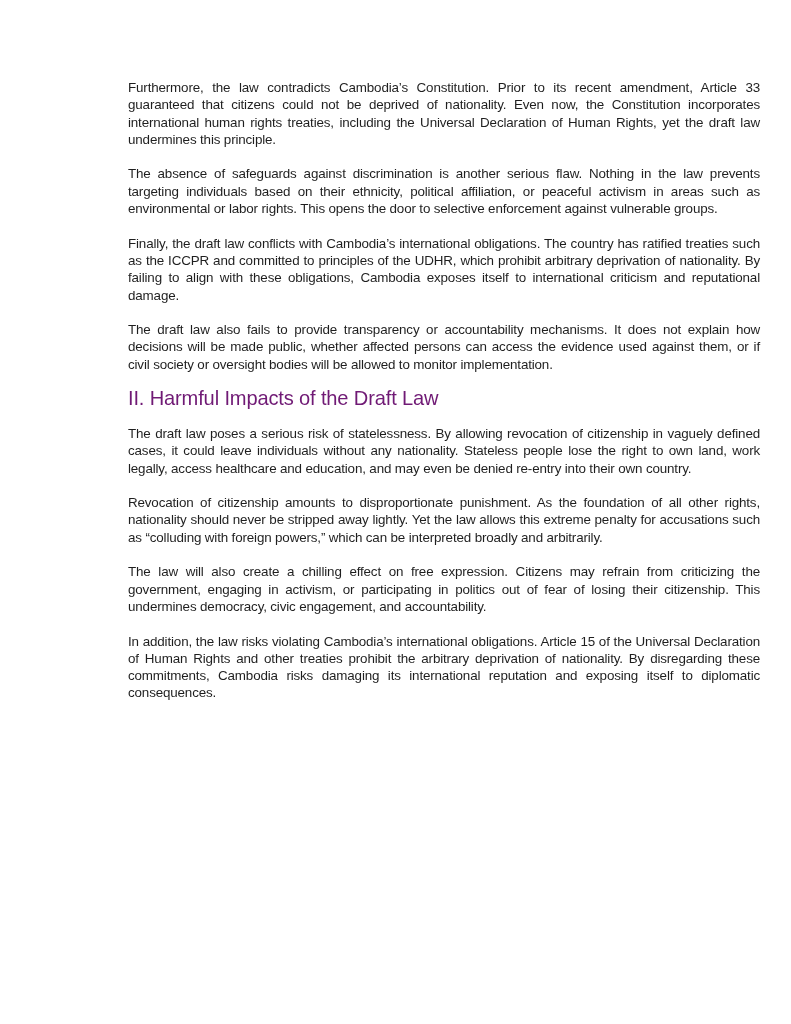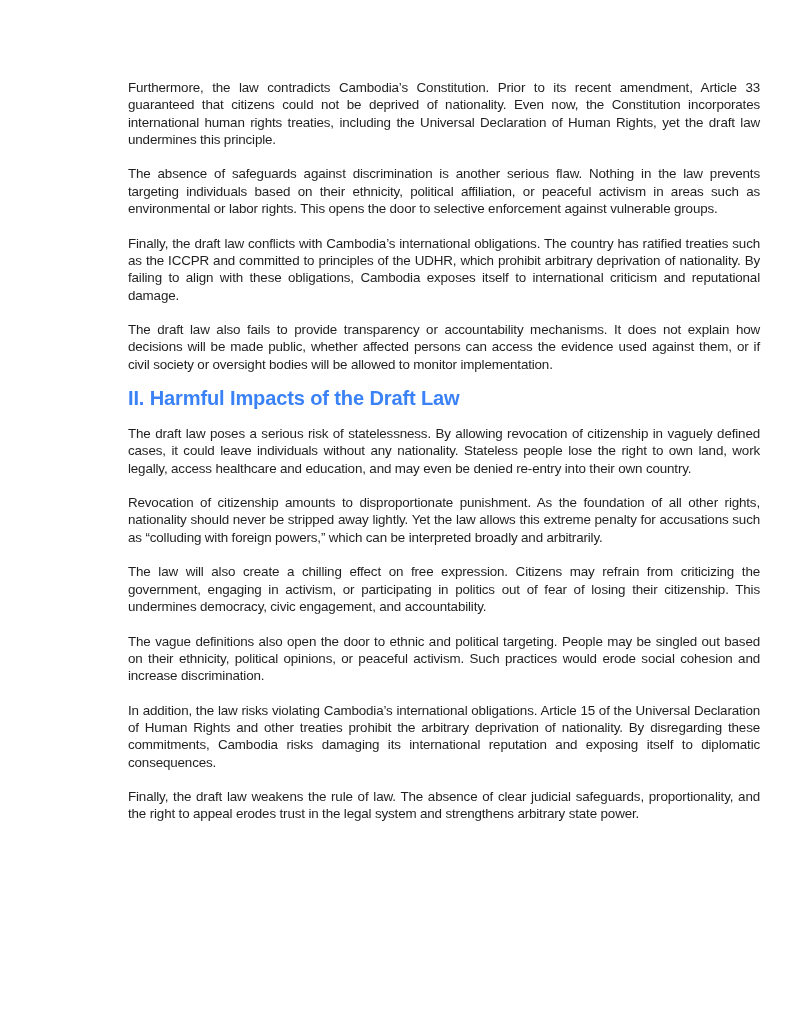--- a/index.html
+++ b/index.html
@@ -25,34 +25,32 @@
       letter-spacing: -0.15px;
       margin-left: 48px;
     }
     .para {
       margin: 0 0 17.3px 0;
       text-align: justify;
       text-align-last: left;
     }
     .heading {
       margin: 0 0 17.3px 0;
-      font-weight: bold;
-      color: #3b82f6;
+      font-weight: normal;
+      color: #701a75;
     }
   </style>
 </head>
 <body>
 
 <div class="page">
   <p class="para">Furthermore, the law contradicts Cambodia’s Constitution. Prior to its recent amendment, Article 33 guaranteed that citizens could not be deprived of nationality. Even now, the Constitution incorporates international human rights treaties, including the Universal Declaration of Human Rights, yet the draft law undermines this principle.</p>
   <p class="para">The absence of safeguards against discrimination is another serious flaw. Nothing in the law prevents targeting individuals based on their ethnicity, political affiliation, or peaceful activism in areas such as environmental or labor rights. This opens the door to selective enforcement against vulnerable groups.</p>
   <p class="para">Finally, the draft law conflicts with Cambodia’s international obligations. The country has ratified treaties such as the ICCPR and committed to principles of the UDHR, which prohibit arbitrary deprivation of nationality. By failing to align with these obligations, Cambodia exposes itself to international criticism and reputational damage.</p>
   <p class="para">The draft law also fails to provide transparency or accountability mechanisms. It does not explain how decisions will be made public, whether affected persons can access the evidence used against them, or if civil society or oversight bodies will be allowed to monitor implementation.</p>
 
   <h2 class="heading">II. Harmful Impacts of the Draft Law</h2>
 
   <p class="para">The draft law poses a serious risk of statelessness. By allowing revocation of citizenship in vaguely defined cases, it could leave individuals without any nationality. Stateless people lose the right to own land, work legally, access healthcare and education, and may even be denied re-entry into their own country.</p>
   <p class="para">Revocation of citizenship amounts to disproportionate punishment. As the foundation of all other rights, nationality should never be stripped away lightly. Yet the law allows this extreme penalty for accusations such as “colluding with foreign powers,” which can be interpreted broadly and arbitrarily.</p>
   <p class="para">The law will also create a chilling effect on free expression. Citizens may refrain from criticizing the government, engaging in activism, or participating in politics out of fear of losing their citizenship. This undermines democracy, civic engagement, and accountability.</p>
-  <p class="para">The vague definitions also open the door to ethnic and political targeting. People may be singled out based on their ethnicity, political opinions, or peaceful activism. Such practices would erode social cohesion and increase discrimination.</p>
   <p class="para">In addition, the law risks violating Cambodia’s international obligations. Article 15 of the Universal Declaration of Human Rights and other treaties prohibit the arbitrary deprivation of nationality. By disregarding these commitments, Cambodia risks damaging its international reputation and exposing itself to diplomatic consequences.</p>
-  <p class="para">Finally, the draft law weakens the rule of law. The absence of clear judicial safeguards, proportionality, and the right to appeal erodes trust in the legal system and strengthens arbitrary state power.</p>
 </div>
 
 </body></html>

